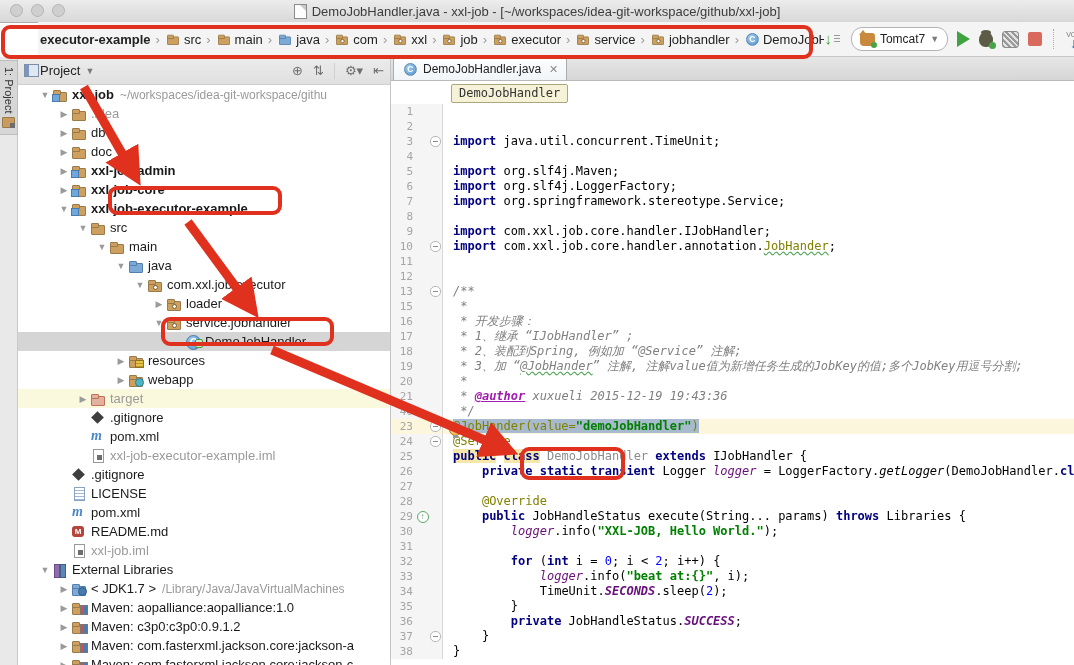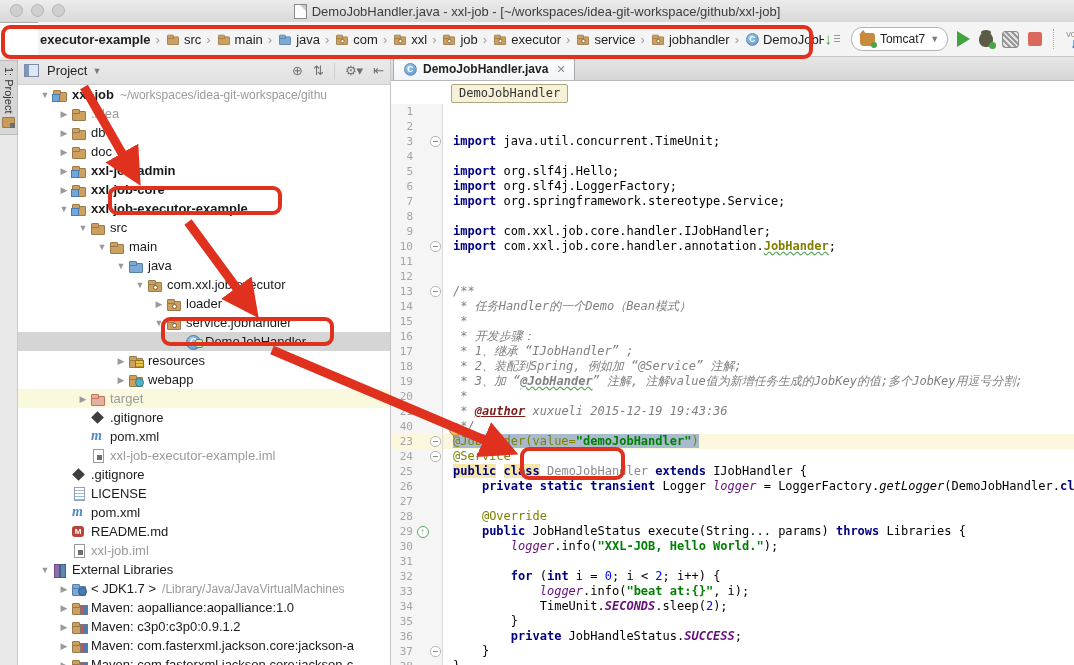--- a/index.html
+++ b/index.html
@@ -46,21 +46,21 @@
   
   .toolstrip{position:absolute;left:0;top:57px;width:18px;bottom:0;background:#E9E9E9;border-right:1px solid #C9C9C9;box-sizing:border-box;}
   .toolbtn{position:absolute;top:3px;left:0;width:18px;writing-mode:vertical-rl;
     display:flex;align-items:center;gap:4px;font-size:11px;color:#333;background:#D7D7D7;padding:6px 0;border:1px solid #BDBDBD;border-left:none;box-sizing:border-box;}
   .mini-folder{width:11px;height:9px;background:#C99C5E;border:1px solid #9A7A48;border-radius:1px;position:relative;}
   .mini-folder::after{content:"";position:absolute;right:-1px;bottom:-1px;width:5px;height:5px;background:#6e6e6e;}
   
   .project{position:absolute;left:18px;top:57px;width:373px;bottom:0;background:#FFFFFF;border-right:1px solid #C5C5C5;box-sizing:border-box;overflow:hidden;}
   .pheader{height:27px;background:linear-gradient(#ECECEC,#E0E0E0);border-bottom:1px solid #CFCFCF;
     display:flex;align-items:center;padding:0 6px;font-size:13px;color:#222;}
-  .pheader .ptitle{margin:0 5px 0 8px;}
+  .pheader .ptitle{margin:0 5px 0 1px;}
   .panel-ic{width:13px;height:11px;border:1px solid #7d8ea6;background:#dfe8f2;position:relative;}
   .panel-ic::after{content:"";position:absolute;left:0;top:0;width:4px;height:100%;background:#7d96c0;}
   .hicons{margin-left:auto;display:flex;align-items:center;gap:10px;color:#6e6e6e;font-size:13px;}
   .hsep{width:1px;height:16px;background:#cfcfcf;}
   .tree{position:absolute;left:0;top:28px;right:0;bottom:0;overflow:hidden;}
   .trow{height:19px;display:flex;align-items:center;font-size:13px;color:#1a1a1a;white-space:nowrap;}
   .trow.sel{background:#D5D5D5;}
   .trow.yel{background:#FBF9DD;}
   .trow .tarrow{width:14px;flex:none;font-size:9px;color:#9a9a9a;text-align:center;}
   .trow .tlabel{margin-left:4px;}
@@ -89,45 +89,45 @@
   .ic.iml::before{content:"";position:absolute;left:3px;top:1px;width:9px;height:12px;border:1px solid #9a9a9a;background:#fff;}
   .ic.iml::after{content:"";position:absolute;left:7px;top:7px;width:5px;height:5px;background:#6e6e6e;}
   .ic.lic::before{content:"";position:absolute;left:3px;top:1px;width:9px;height:12px;border:1px solid #8ba3c0;
     background:repeating-linear-gradient(#fff 0 2px,#9fb8d8 2px 3px);}
   .ic.md::before{content:"M";position:absolute;left:1px;top:2px;width:12px;height:11px;border-radius:3px;
     background:#B5443C;color:#fff;font:bold 8px/11px "Liberation Sans",sans-serif;text-align:center;}
   .ic.lib::before{content:"";position:absolute;left:2px;top:2px;width:4px;height:12px;background:#8f6daf;border:1px solid #6b4e87;}
   .ic.lib::after{content:"";position:absolute;left:8px;top:2px;width:4px;height:12px;background:#5e87b5;border:1px solid #3f6186;}
   
   .editor{position:absolute;left:391px;top:57px;right:0;bottom:0;background:#fff;overflow:hidden;}
-  .tabbar{height:23px;background:linear-gradient(#E6E6E6,#D6D6D6);border-bottom:1px solid #B9B9B9;display:flex;align-items:flex-end;font-weight:bold;}
+  .tabbar{height:23px;background:linear-gradient(#E6E6E6,#D6D6D6);border-bottom:1px solid #B9B9B9;display:flex;align-items:flex-end;}
   .tab{display:flex;align-items:center;gap:5px;background:linear-gradient(#FDFDFD,#F2F5F8);
     border:1px solid #ABABAB;border-bottom:none;height:22px;padding:0 8px;margin-left:2px;font-size:12px;color:#222;border-radius:3px 3px 0 0;}
   .tab .x{color:#8a8a8a;font-size:11px;margin-left:3px;}
   .ic14{transform:scale(.85);transform-origin:center;}
   .chip{position:absolute;left:60px;top:27px;background:#F6F2D8;border:1px solid #ABA67E;border-radius:2px;
     padding:0 7px;font:12px/17px "DejaVu Sans Mono",monospace;color:#333;z-index:5;}
   .code{position:absolute;left:0;top:23px;right:0;bottom:0;padding-top:24px;overflow:hidden;}
   .cl{display:flex;height:15px;white-space:pre;font:12px/15px "DejaVu Sans Mono",monospace;color:#000;}
   .cl .gut{width:52px;flex:none;display:flex;align-items:center;background:#F5F5F5;border-right:1px solid #D9D9D9;box-sizing:border-box;}
   .cl .num{flex:1;text-align:right;color:#A5A5A5;font-size:11px;padding-right:3px;}
   .cl .gslot{width:13px;flex:none;display:flex;align-items:center;justify-content:center;}
   .cl.cur{background:#FCF6DC;} .cl.cur .gut{background:#FCF6DC;}
   .fold{width:9px;height:9px;border:1px solid #B8B8B8;border-radius:5px;background:#fff;position:relative;}
   .fold::after{content:"";position:absolute;left:2px;top:3.5px;width:5px;height:1px;background:#8a8a8a;}
   .ovr{width:10px;height:10px;border:1px solid #59A869;border-radius:50%;color:#59A869;font:bold 8px/9px "Liberation Sans",sans-serif;text-align:center;background:#fff;}
   .ctext{padding-left:10px;}
   .k{color:#000080;font-weight:bold;} .s{color:#008000;font-weight:bold;} .n{color:#0000FF;}
   .a{color:#808000;} .c{color:#808080;font-style:italic;}
-  .ct{color:#7f1d1d;font-style:italic;font-weight:bold;text-decoration:underline;}
+  .ct{color:#a21caf;font-style:italic;font-weight:bold;text-decoration:underline;}
   .f{color:#660E7A;font-style:italic;} .sf{color:#660E7A;font-style:italic;font-weight:bold;}
   .m{font-style:italic;} .gr{color:#8C8C8C;}
   .hl{background:#F5E6A9;}
   .selbg{background:#A8BACD;}
-  .sq{text-decoration-line:underline;text-decoration-style:wavy;text-decoration-color:#55A55A;font-weight:bold;}
+  .sq{text-decoration-line:underline;text-decoration-style:wavy;text-decoration-color:#55A55A;}
   .bulb{position:absolute;left:449px;top:423px;width:11px;height:11px;border-radius:50%;
     background:radial-gradient(circle at 40% 35%,#FFE29A,#E8A33D);border:1px solid #B57E2C;z-index:6;}
   .bulb::after{content:"";position:absolute;left:3px;bottom:-3px;width:5px;height:3px;background:#9a9a9a;}
   
   #overlay{position:absolute;left:0;top:0;width:1074px;height:665px;z-index:50;pointer-events:none;}
 </style>
 </head>
 <body>
 
 <div class="titlebar">
@@ -452,30 +452,29 @@
       <span>DemoJobHandler.java</span>
       <span class="x">✕</span>
     </div>
   </div>
   <div class="chip">DemoJobHandler</div>
   <div class="code" id="code">
       <div class="cl"><span class="gut"><span class="num">1</span><span class="gslot"></span><span class="gslot"></span></span></div>
       <div class="cl"><span class="gut"><span class="num">2</span><span class="gslot"></span><span class="gslot"></span></span><span class="ctext"></span></div>
       <div class="cl"><span class="gut"><span class="num">3</span><span class="gslot"></span><span class="gslot"><span class="fold"></span></span></span><span class="ctext"><span class="k">import</span><span class=""> java.util.concurrent.TimeUnit;</span></span></div>
       <div class="cl"><span class="gut"><span class="num">4</span><span class="gslot"></span><span class="gslot"></span></span><span class="ctext"></span></div>
-      <div class="cl"><span class="gut"><span class="num">5</span><span class="gslot"></span><span class="gslot"></span></span><span class="ctext"><span class="k">import</span><span class=""> org.slf4j.Hello;</span></span></div>
+      <div class="cl"><span class="gut"><span class="num">5</span><span class="gslot"></span><span class="gslot"></span></span><span class="ctext"><span class="k">import</span><span class=""> org.slf4j.Maven;</span></span></div>
       <div class="cl"><span class="gut"><span class="num">6</span><span class="gslot"></span><span class="gslot"></span></span><span class="ctext"><span class="k">import</span><span class=""> org.slf4j.LoggerFactory;</span></span></div>
       <div class="cl"><span class="gut"><span class="num">7</span><span class="gslot"></span><span class="gslot"></span></span><span class="ctext"><span class="k">import</span><span class=""> org.springframework.stereotype.Service;</span></span></div>
       <div class="cl"><span class="gut"><span class="num">8</span><span class="gslot"></span><span class="gslot"></span></span><span class="ctext"></span></div>
       <div class="cl"><span class="gut"><span class="num">9</span><span class="gslot"></span><span class="gslot"></span></span><span class="ctext"><span class="k">import</span><span class=""> com.xxl.job.core.handler.IJobHandler;</span></span></div>
       <div class="cl"><span class="gut"><span class="num">10</span><span class="gslot"></span><span class="gslot"><span class="fold"></span></span></span><span class="ctext"><span class="k">import</span><span class=""> com.xxl.job.core.handler.annotation.</span><span class="a sq">JobHander</span><span class="">;</span></span></div>
       <div class="cl"><span class="gut"><span class="num">11</span><span class="gslot"></span><span class="gslot"></span></span><span class="ctext"></span></div>
       <div class="cl"><span class="gut"><span class="num">12</span><span class="gslot"></span><span class="gslot"></span></span><span class="ctext"></span></div>
       <div class="cl"><span class="gut"><span class="num">13</span><span class="gslot"></span><span class="gslot"><span class="fold"></span></span></span><span class="ctext"><span class="c">/**</span></span></div>
-      <div class="cl"><span class="gut"><span class="num">14</span><span class="gslot"></span><span class="gslot"></span></span><span class="ctext"><span class="c"> * 任务Handler的一个Demo（Bean模式）</span></span></div>
       <div class="cl"><span class="gut"><span class="num">15</span><span class="gslot"></span><span class="gslot"></span></span><span class="ctext"><span class="c"> *</span></span></div>
       <div class="cl"><span class="gut"><span class="num">16</span><span class="gslot"></span><span class="gslot"></span></span><span class="ctext"><span class="c"> * 开发步骤：</span></span></div>
       <div class="cl"><span class="gut"><span class="num">17</span><span class="gslot"></span><span class="gslot"></span></span><span class="ctext"><span class="c"> * 1、继承 “IJobHandler” ;</span></span></div>
       <div class="cl"><span class="gut"><span class="num">18</span><span class="gslot"></span><span class="gslot"></span></span><span class="ctext"><span class="c"> * 2、装配到Spring, 例如加 “@Service” 注解;</span></span></div>
       <div class="cl"><span class="gut"><span class="num">19</span><span class="gslot"></span><span class="gslot"></span></span><span class="ctext"><span class="c"> * 3、加 “</span><span class="c sq">@JobHander</span><span class="c">” 注解, 注解value值为新增任务生成的JobKey的值;多个JobKey用逗号分割;</span></span></div>
       <div class="cl"><span class="gut"><span class="num">20</span><span class="gslot"></span><span class="gslot"></span></span><span class="ctext"><span class="c"> *</span></span></div>
       <div class="cl"><span class="gut"><span class="num">21</span><span class="gslot"></span><span class="gslot"></span></span><span class="ctext"><span class="c"> * </span><span class="ct">@author</span><span class="c"> xuxueli 2015-12-19 19:43:36</span></span></div>
       <div class="cl"><span class="gut"><span class="num">40</span><span class="gslot"></span><span class="gslot"></span></span><span class="ctext"><span class="c"> */</span></span></div>
       <div class="cl cur"><span class="gut"><span class="num">23</span><span class="gslot"></span><span class="gslot"><span class="fold"></span></span></span><span class="ctext"><span class="a selbg">@JobHander(value=</span><span class="s selbg">"demoJobHandler"</span><span class="a selbg">)</span></span></div>
       <div class="cl"><span class="gut"><span class="num">24</span><span class="gslot"></span><span class="gslot"><span class="fold"></span></span></span><span class="ctext"><span class="a">@Service</span></span></div>

